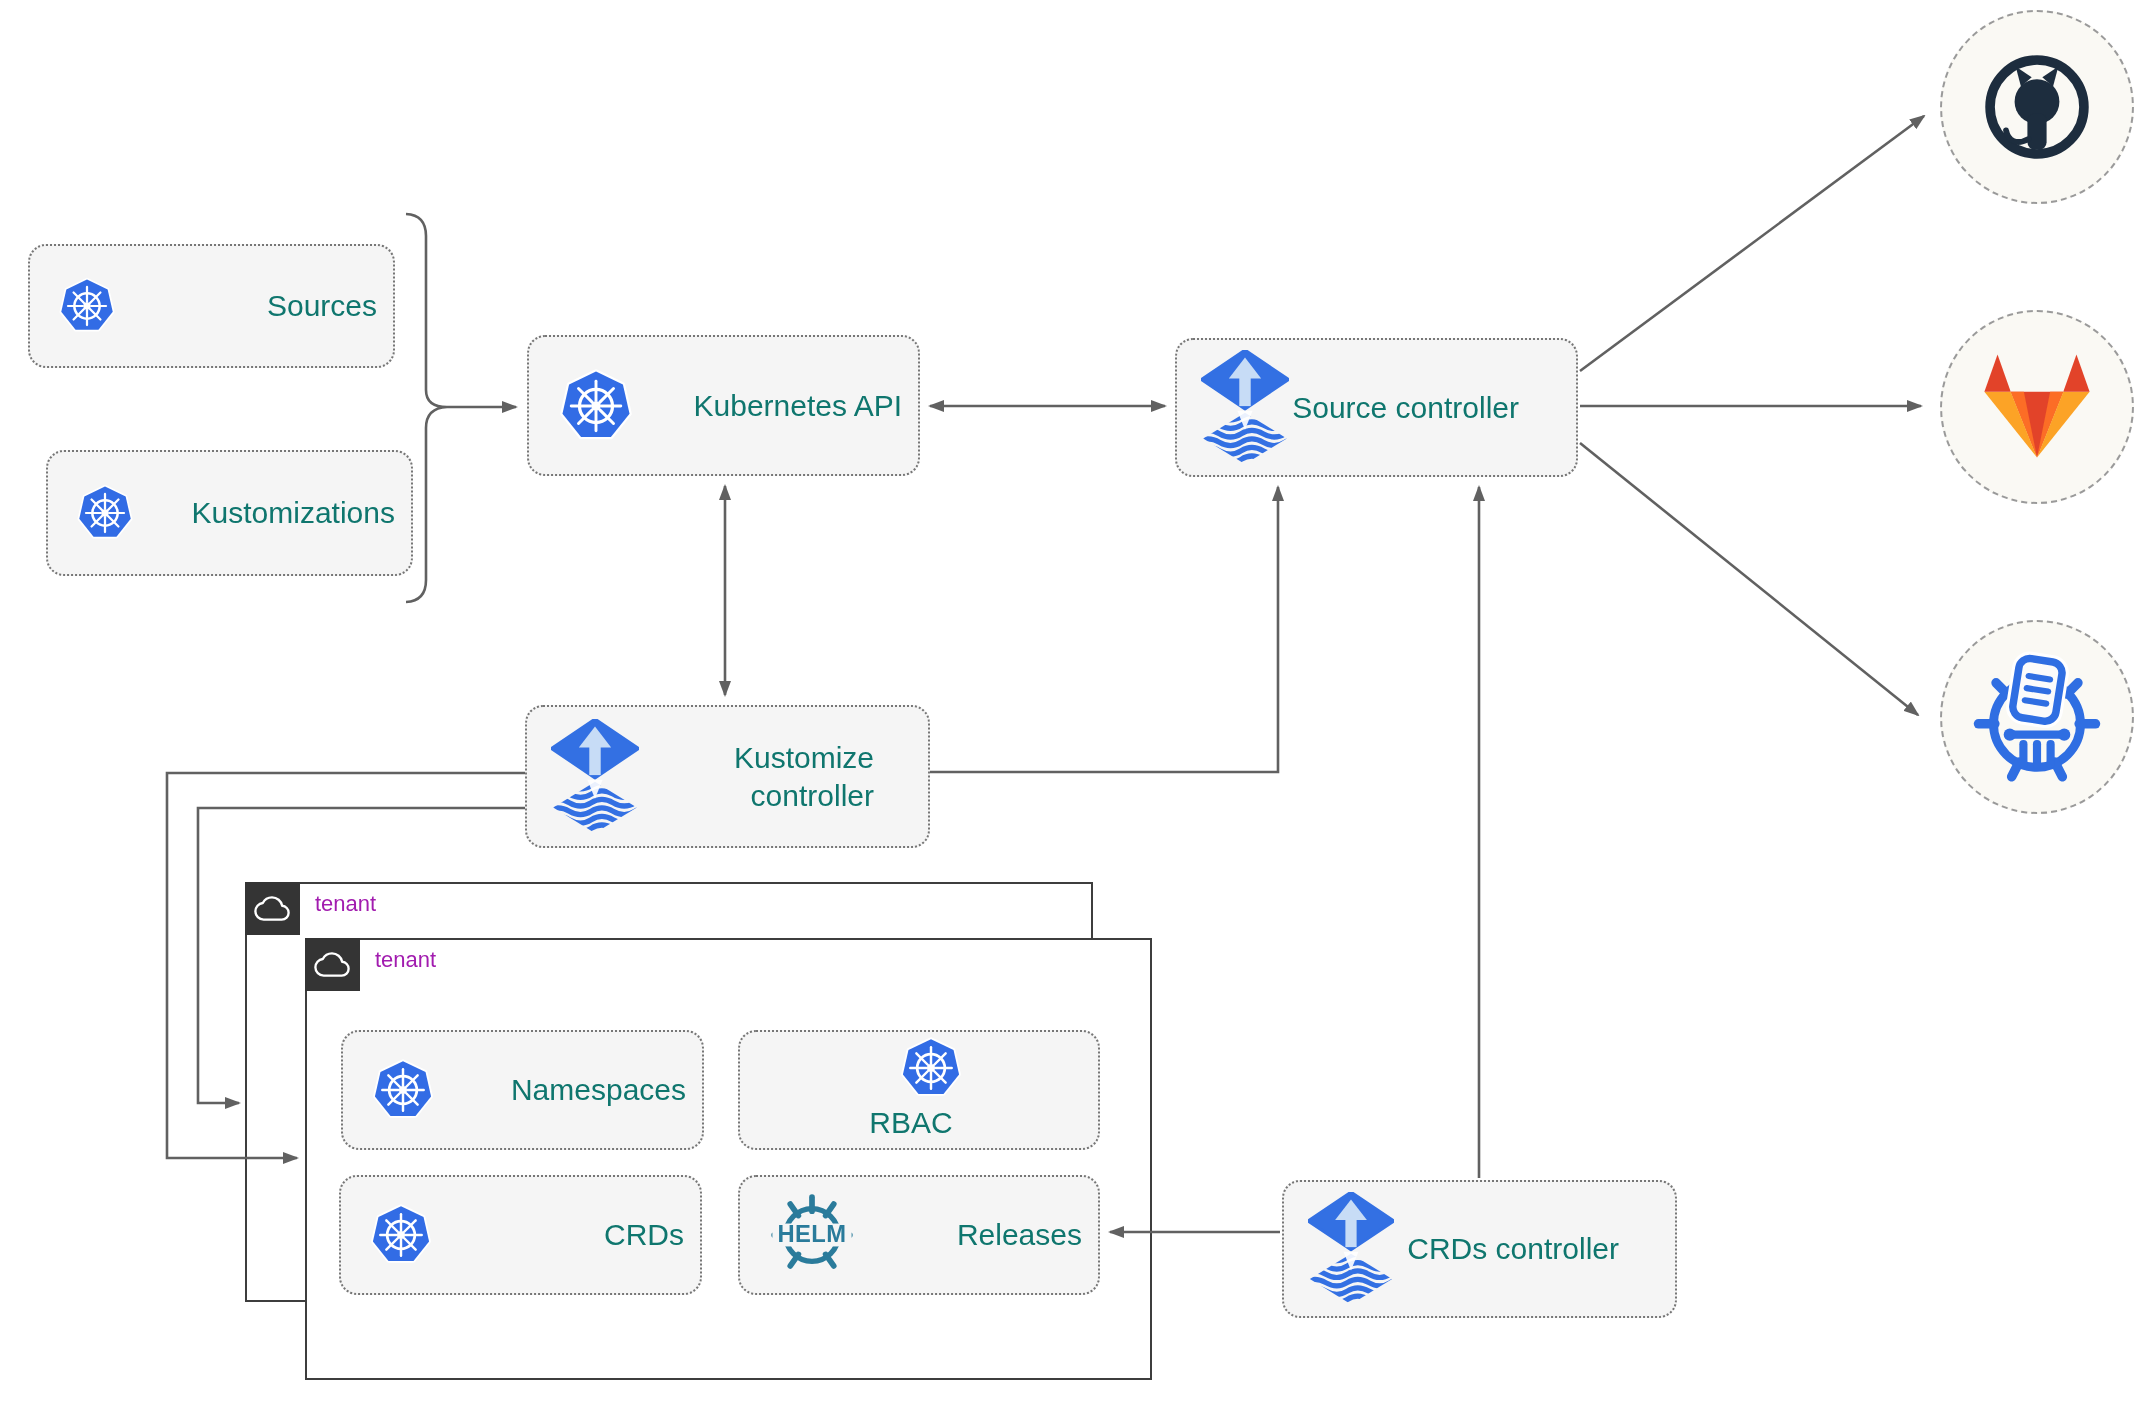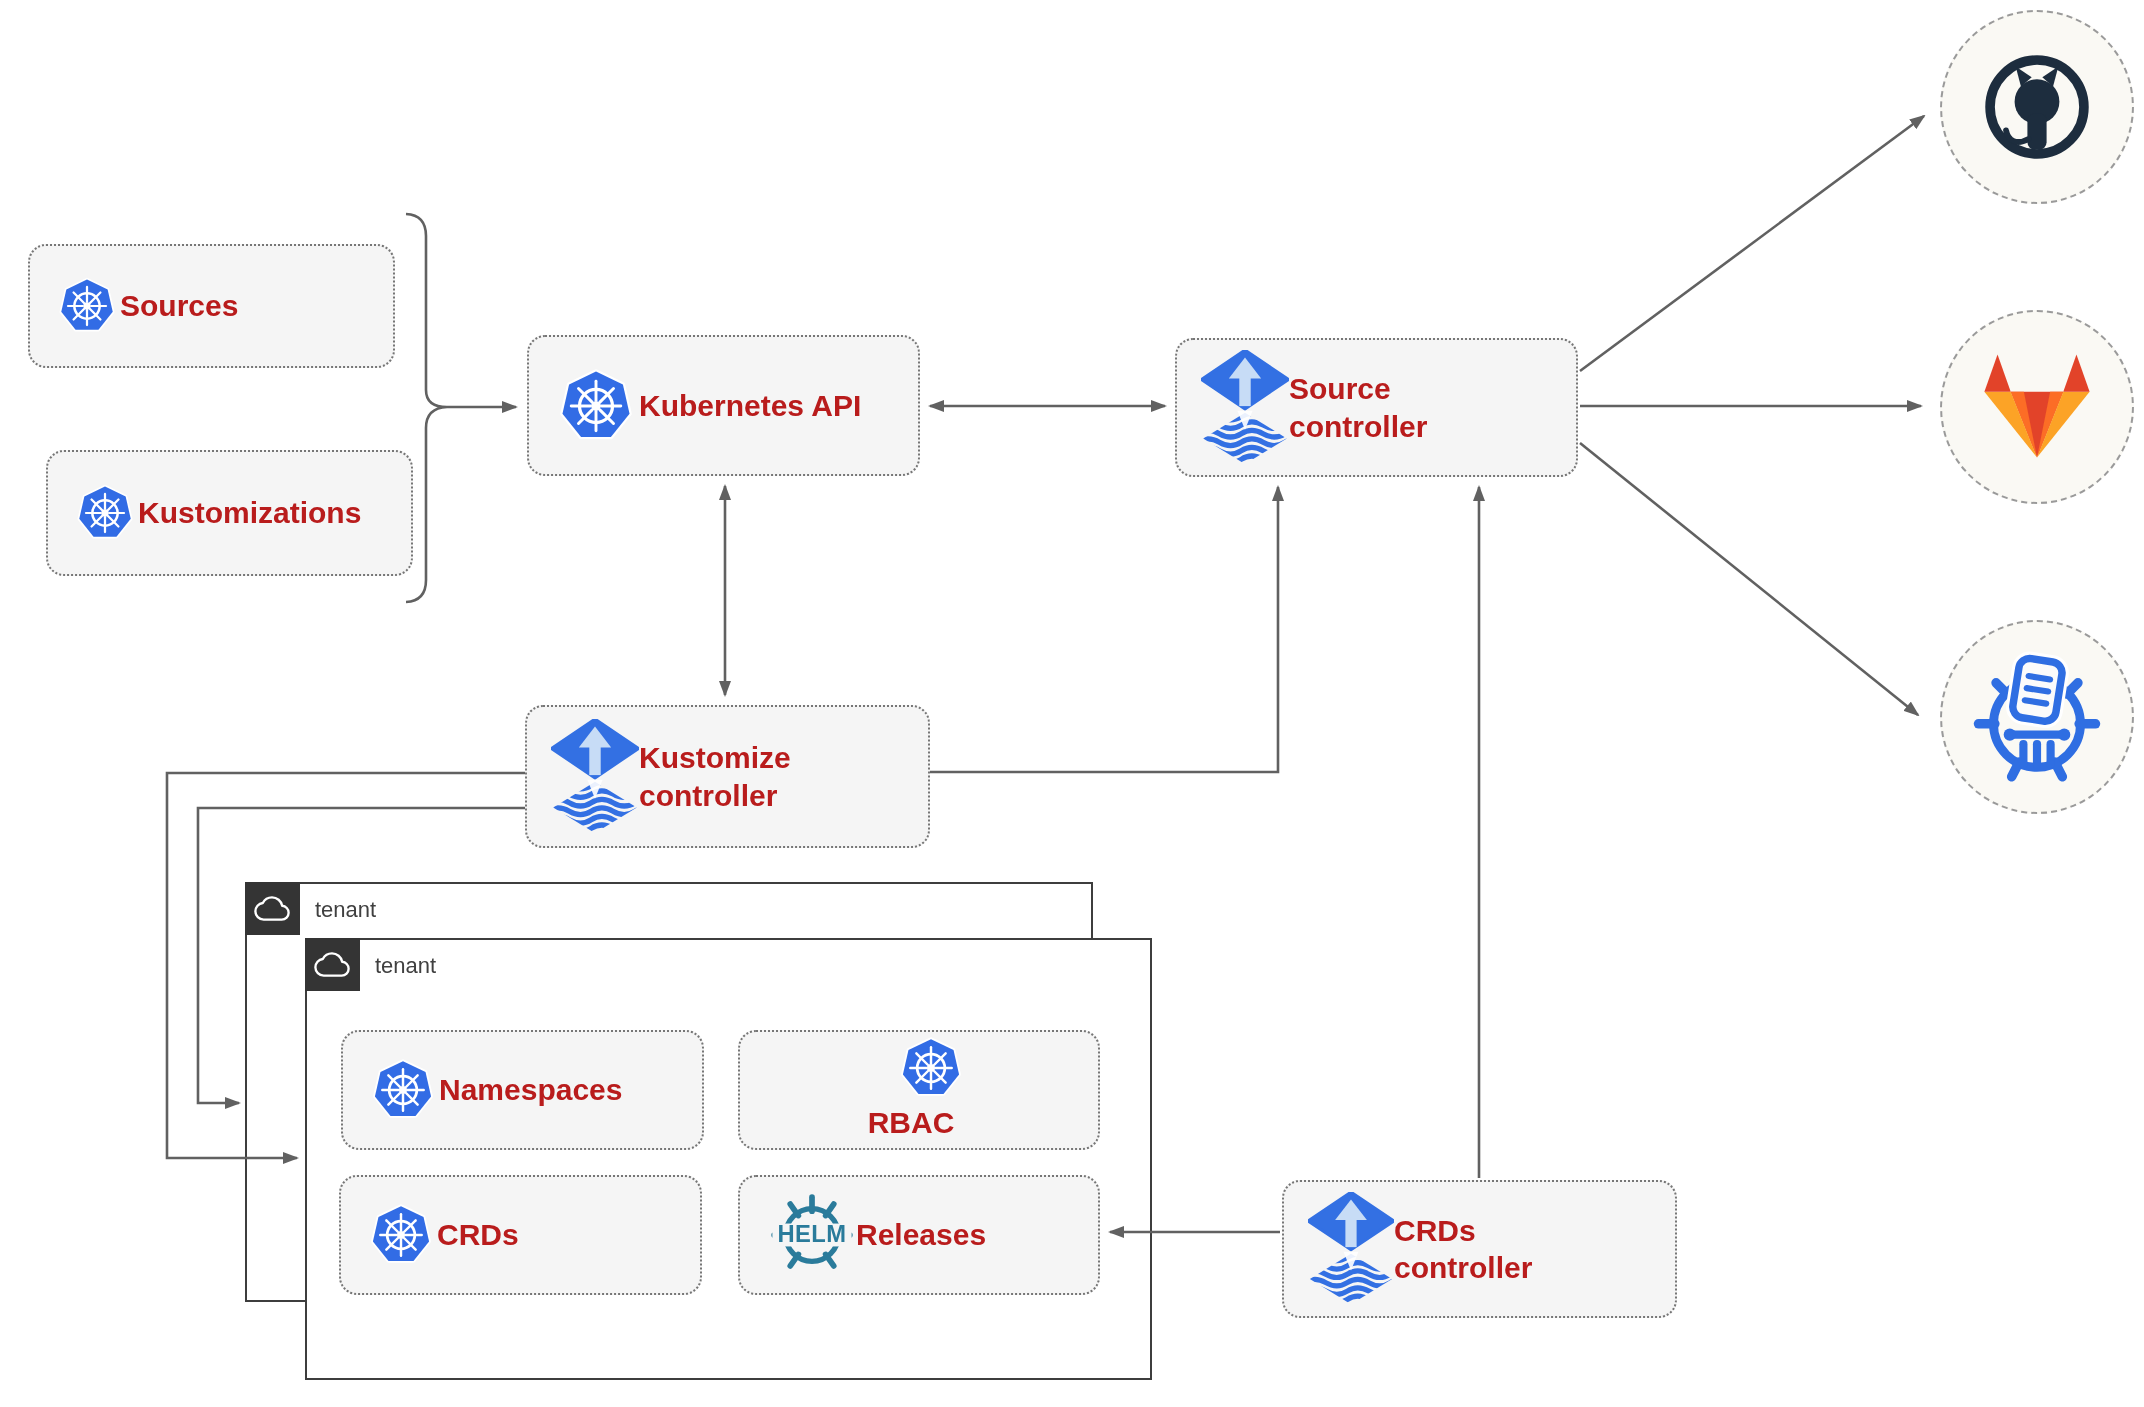--- a/index.html
+++ b/index.html
@@ -1,30 +1,30 @@
 <!DOCTYPE html>
 <html><head>
 <meta charset="utf-8">
 <style>
   html,body{margin:0;padding:0;}
   body{width:2144px;height:1407px;position:relative;background:#ffffff;overflow:hidden;
        font-family:"Liberation Sans", sans-serif;}
   .node{position:absolute;background:#f5f5f5;border:2.4px dotted #767676;border-radius:18px;
         display:flex;align-items:center;box-sizing:border-box;z-index:3;}
-  .node .label{flex:1;text-align:left;font-size:30px;color:#b91c1c;line-height:1.24;padding-right:16px;font-weight:bold;}
+  .node .label{flex:1;text-align:right;font-size:30px;color:#0f766e;line-height:1.24;padding-right:16px;}
   .icon{margin-left:24px;flex:0 0 auto;}
   .endpoint{position:absolute;width:194px;height:194px;border-radius:50%;
             border:2.6px dashed #9a9a9a;background:#faf9f4;display:flex;align-items:center;
             justify-content:center;box-sizing:border-box;z-index:3;}
   .tenant{position:absolute;background:#ffffff;border:2.5px solid #3d3d3d;box-sizing:border-box;}
   .tenant-outer{left:245px;top:882px;width:848px;height:420px;z-index:1;}
   .tenant-inner{left:305px;top:938px;width:847px;height:442px;z-index:2;}
   .tenant-tab{position:absolute;left:-2.5px;top:-2.5px;width:55px;height:53px;background:#343434;
               display:flex;align-items:center;justify-content:center;}
-  .tenant-label{position:absolute;left:68px;top:13px;font-size:22px;color:#404040;}
+  .tenant-label{position:absolute;left:68px;top:7px;font-size:22px;color:#a21caf;}
   .edges{position:absolute;left:0;top:0;z-index:5;pointer-events:none;}
   
   #n-sources       {left:28px;  top:244px; width:367px; height:124px;}
   #n-kustomizations{left:46px;  top:450px; width:367px; height:126px;}
   #n-k8s-api       {left:527px; top:335px; width:393px; height:141px;}
   #n-source-ctrl   {left:1175px;top:338px; width:403px; height:139px;}
   #n-kustomize-ctrl{left:525px; top:705px; width:405px; height:143px;}
   #n-helm-ctrl     {left:1282px;top:1180px;width:395px; height:138px;}
   #n-namespaces{left:341px;top:1030px;width:363px;height:120px;}
   #n-rbac      {left:738px;top:1030px;width:362px;height:120px;flex-direction:column;}

